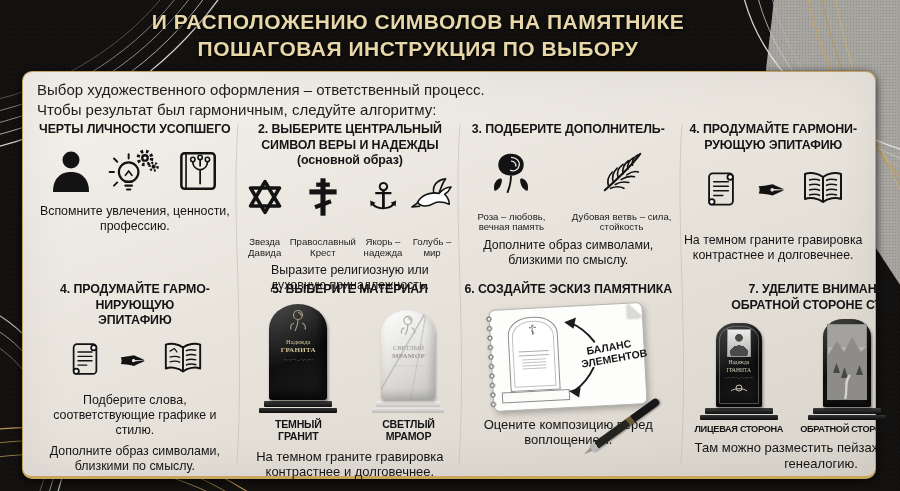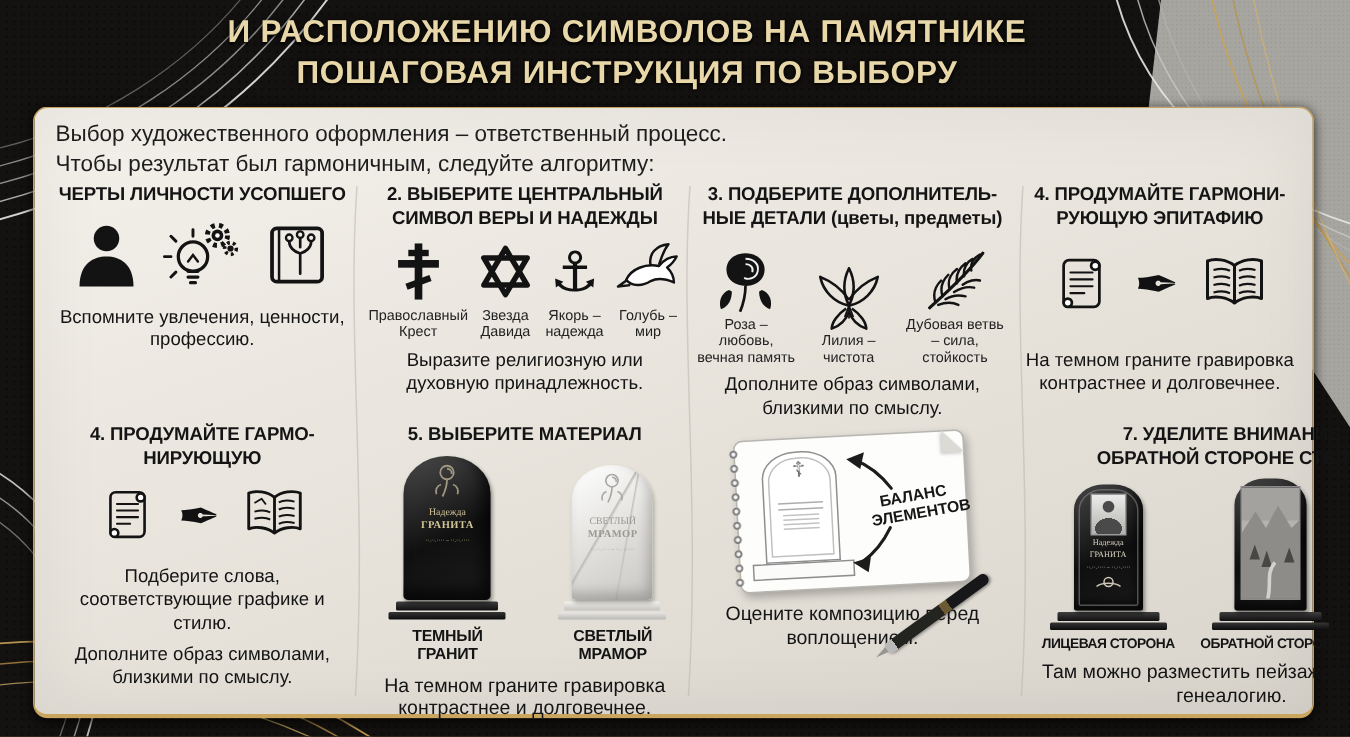--- a/index.html
+++ b/index.html
@@ -31,21 +31,21 @@
   .row .cell:nth-child(2){flex:0 0 26%;}
   .row .cell:nth-child(3){flex:0 0 26%;}
   .row .cell:nth-child(4){flex:0 0 22.8%;}
   .h{font-weight:bold;font-size:12.4px;line-height:1.26;letter-spacing:-.1px;}
   .hl{display:block;}
   .cap{font-size:12.4px;line-height:1.22;margin-top:5px;}
   .icons{display:flex;justify-content:center;align-items:center;gap:13px;margin-top:9px;height:52px;}
   .syms{display:flex;justify-content:center;align-items:flex-end;gap:6px;margin-top:6px;}
   .sym{display:flex;flex-direction:column;align-items:center;}
   .sym .ic{height:44px;display:flex;align-items:center;justify-content:center;}
-  .slab{font-size:9.6px;line-height:1.12;margin-top:3px;color:#222;}
+  .slab{font-size:9.6px;line-height:1.12;margin-top:18px;color:#222;}
   .glyph{font-family:"DejaVu Sans",sans-serif;color:#111;line-height:1;}
   
   .stones{display:flex;justify-content:center;align-items:flex-end;gap:12px;margin-top:6px;}
   .sW{display:flex;flex-direction:column;align-items:center;margin-left:12px;}
   .stD{position:relative;width:58px;height:96px;border-radius:50% 50% 6% 6%/26% 26% 3% 3%;
     background:linear-gradient(155deg,#4a4a4a,#101010 55%,#1d1d1d);
     box-shadow:inset -5px -7px 10px #000b,1px 2px 3px #0007;}
   .stL{position:relative;width:54px;height:90px;border-radius:50% 50% 6% 6%/26% 26% 3% 3%;
     background:
       linear-gradient(120deg,transparent 42%,#bdbcb8 43%,transparent 45%),
@@ -205,47 +205,48 @@
             </svg>
           </span>
         </div>
         <div class="cap">Вспомните увлечения, ценности, профессию.</div>
       </div>
 
       <div class="cell">
         <div class="h">
           <span class="hl">2. ВЫБЕРИТЕ ЦЕНТРАЛЬНЫЙ</span>
           <span class="hl">СИМВОЛ ВЕРЫ И НАДЕЖДЫ</span>
+          <span class="hl">(основной образ)</span>
         </div>
         <div class="syms">
+          <div class="sym">
+            <span class="ic">
+              <svg width="38" height="40" viewBox="0 0 42 42">
+                  <g fill="none" stroke="#131313" stroke-width="4" stroke-linejoin="round">
+                <path d="M21 4 L37 31 H5 Z"></path>
+                <path d="M21 38 L5 11 H37 Z"></path>
+              </g>
+                </svg>
+            </span>
+            <div class="slab">Звезда Давида</div>
+          </div>
           <div class="sym">
             <span class="ic">
               <svg width="34" height="42" viewBox="0 0 40 48">
                   <g fill="#131313">
                 <rect x="17" y="2" width="6" height="44"></rect>
                 <rect x="12" y="7" width="16" height="5"></rect>
                 <rect x="4" y="15" width="32" height="6"></rect>
                 <rect x="10" y="30" width="20" height="5" transform="rotate(-20 20 32.5)"></rect>
               </g>
                 </svg>
             </span>
             <div class="slab">Православный Крест</div>
           </div>
           <div class="sym">
-            <span class="ic">
-              <svg width="38" height="40" viewBox="0 0 42 42">
-                  <g fill="none" stroke="#131313" stroke-width="4" stroke-linejoin="round">
-                <path d="M21 4 L37 31 H5 Z"></path>
-                <path d="M21 38 L5 11 H37 Z"></path>
-              </g>
-                </svg>
-            </span>
-            <div class="slab">Звезда Давида</div>
-          </div>
-          <div class="sym">
             <span class="ic glyph" style="font-size:37px">⚓</span>
             <div class="slab">Якорь – надежда</div>
           </div>
           <div class="sym">
             <span class="ic">
               <svg width="44" height="40" viewBox="0 0 48 44">
                   <g stroke="#131313" stroke-width="1.8" fill="#fff" stroke-linejoin="round">
                 <path d="M8 28 C12 20 22 16 32 18 C36 13 40 11 45 11 C43 15 41 17 38 19 C41 22 43 26 43 30 C36 27 30 27 26 29 C20 33 12 33 8 28 Z"></path>
                 <path d="M26 18 C24 9 30 3 39 2 C35 7 34 12 32 17" fill="none"></path>
                 <path d="M9 28 L2 33 L11 32" fill="none"></path>
@@ -254,53 +255,37 @@
             </span>
             <div class="slab">Голубь – мир</div>
           </div>
         </div>
         <div class="cap">Выразите религиозную или духовную принадлежность.</div>
       </div>
 
       <div class="cell">
         <div class="h">
           <span class="hl">3. ПОДБЕРИТЕ ДОПОЛНИТЕЛЬ-</span>
-          <span class="hl">НЫЕ ДЕТАЛИ (цветы, предметы)</span>
         </div>
         <div class="syms" style="gap:12px;margin-top:12px;">
           <div class="sym">
             <span class="ic">
               <svg width="40" height="46" viewBox="0 0 44 48">
                 <path d="M22 4 C30 4 36 9 36 16 C36 24 29 28 22 28 C15 28 8 24 8 16 C8 9 14 4 22 4 Z" fill="#131313"></path>
                 <path d="M22 8 C28 8 32 12 31 17 C30 22 25 24 21 22 M22 12 C26 12 28 15 27 18" stroke="#efefef" stroke-width="1.4" fill="none"></path>
                 <path d="M10 31 C4 33 2 40 4 45 C10 43 12 37 12 32 Z" fill="#131313"></path>
                 <path d="M34 31 C40 33 42 40 40 45 C34 43 32 37 32 32 Z" fill="#131313"></path>
                 <path d="M22 28 C22 36 20 42 18 47" stroke="#131313" stroke-width="2" fill="none"></path>
               </svg>
             </span>
             <div class="slab">Роза – любовь, вечная память</div>
           </div>
           <div class="sym">
             <span class="ic">
               <svg width="46" height="46" viewBox="0 0 48 48">
-                  <g fill="none" stroke="#131313" stroke-width="1.8" stroke-linejoin="round">
-                <path d="M24 4 C20 12 19 20 24 30 C29 20 28 12 24 4 Z"></path>
-                <path d="M24 30 C14 28 6 20 4 10 C14 14 20 20 24 26"></path>
-                <path d="M24 30 C34 28 42 20 44 10 C34 14 28 20 24 26"></path>
-                <path d="M22 32 C16 36 12 42 12 46 C18 44 22 40 24 34"></path>
-                <path d="M26 32 C32 36 36 42 36 46 C30 44 26 40 24 34"></path>
-                <path d="M24 30 L21 38 M24 30 L24 39 M24 30 L27 38" stroke-width="1.2"></path>
-              </g>
-                </svg>
-            </span>
-            <div class="slab">Лилия – чистота</div>
-          </div>
-          <div class="sym">
-            <span class="ic">
-              <svg width="46" height="46" viewBox="0 0 48 48">
                   <g fill="none" stroke="#131313" stroke-linecap="round">
                 <path d="M6 43 C16 34 32 20 43 5" stroke-width="2.2"></path>
                 <path d="M10 39 C8 33 10 28 14 24 M15 35 C13 29 15 24 19 20 M20 30 C18 24 21 19 25 16 M25 26 C24 20 27 15 31 12 M30 21 C29 16 32 11 36 9 M35 17 C34 12 37 8 41 6" stroke-width="1.7"></path>
                 <path d="M12 41 C17 39 22 39 26 41 M17 37 C22 34 27 34 31 35 M23 32 C28 29 33 28 37 29 M29 27 C33 24 38 23 41 24" stroke-width="1.7"></path>
               </g>
                 </svg>
             </span>
             <div class="slab">Дубовая ветвь – сила, стойкость</div>
           </div>
         </div>
@@ -338,20 +323,21 @@
         <div class="cap" style="margin-top:16px">На темном граните гравировка контрастнее и долговечнее.</div>
       </div>
     </div>
 
     <div class="row row2">
 
       <div class="cell">
         <div class="h">
           <span class="hl">4. ПРОДУМАЙТЕ ГАРМО-</span>
           <span class="hl">НИРУЮЩУЮ</span>
+          <span class="hl">ЭПИТАФИЮ</span>
         </div>
         <div class="icons" style="margin-top:6px;">
           <span>
             <svg width="42" height="44" viewBox="0 0 48 48">
                 <g stroke="#131313" stroke-width="2" fill="none" stroke-linecap="round" stroke-linejoin="round">
               <rect x="11" y="7" width="26" height="34" rx="4"></rect>
               <circle cx="34" cy="11" r="3" fill="#fff"></circle>
               <circle cx="14" cy="38" r="3" fill="#fff"></circle>
               <path d="M16 16 H32 M16 21 H32 M16 26 H32 M16 31 H26" stroke-width="1.6"></path>
             </g>
@@ -419,20 +405,23 @@
             </div>
             <div class="b1"></div>
               <div class="b2"></div>
             <div class="matlab">СВЕТЛЫЙ МРАМОР</div>
           </div>
         </div>
         <div class="cap" style="font-size:13px;margin-top:7px">На темном граните гравировка контрастнее и долговечнее.</div>
       </div>
 
       <div class="cell">
+        <div class="h">
+          <span class="hl">6. СОЗДАЙТЕ ЭСКИЗ ПАМЯТНИКА</span>
+        </div>
         <div class="book">
           <div class="spiral"></div>
           <div class="curl"></div>
           <div class="skStone">
             <div class="skCross">☦</div>
             <div class="skLines">
               <div class="tl"></div>
                 <div class="tl"></div>
               <div class="tl s"></div>
                 <div class="tl s"></div>

